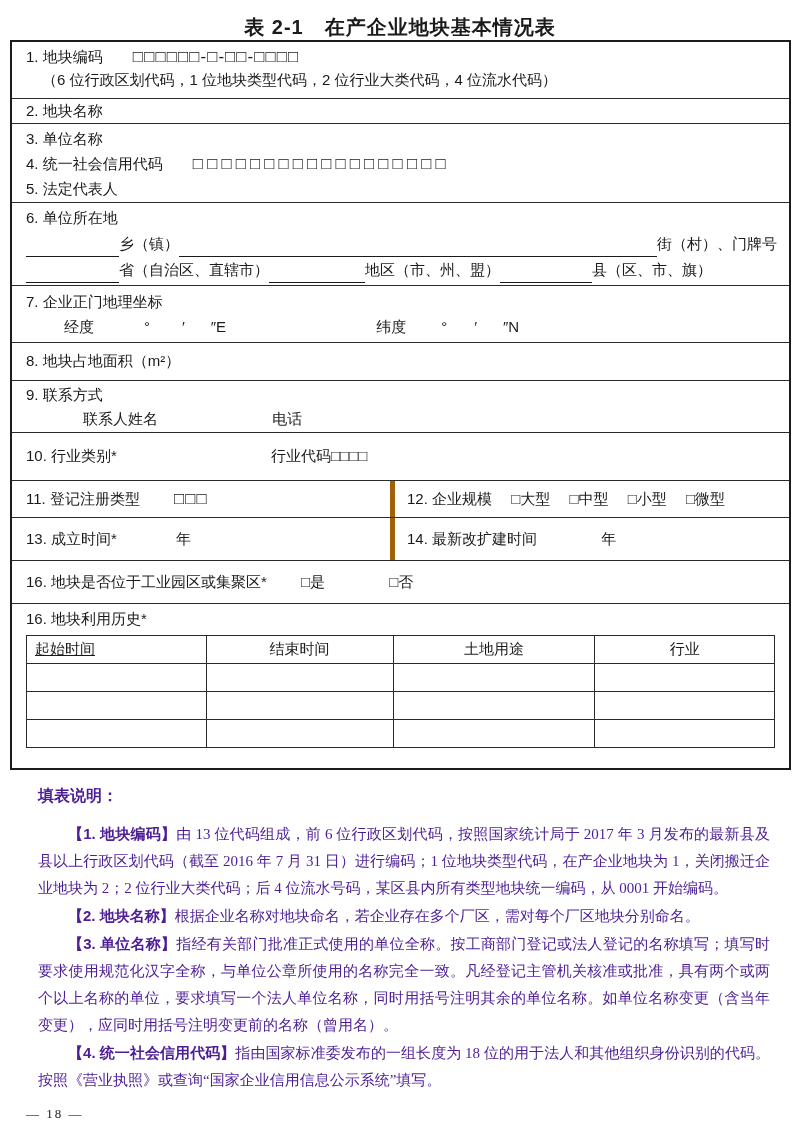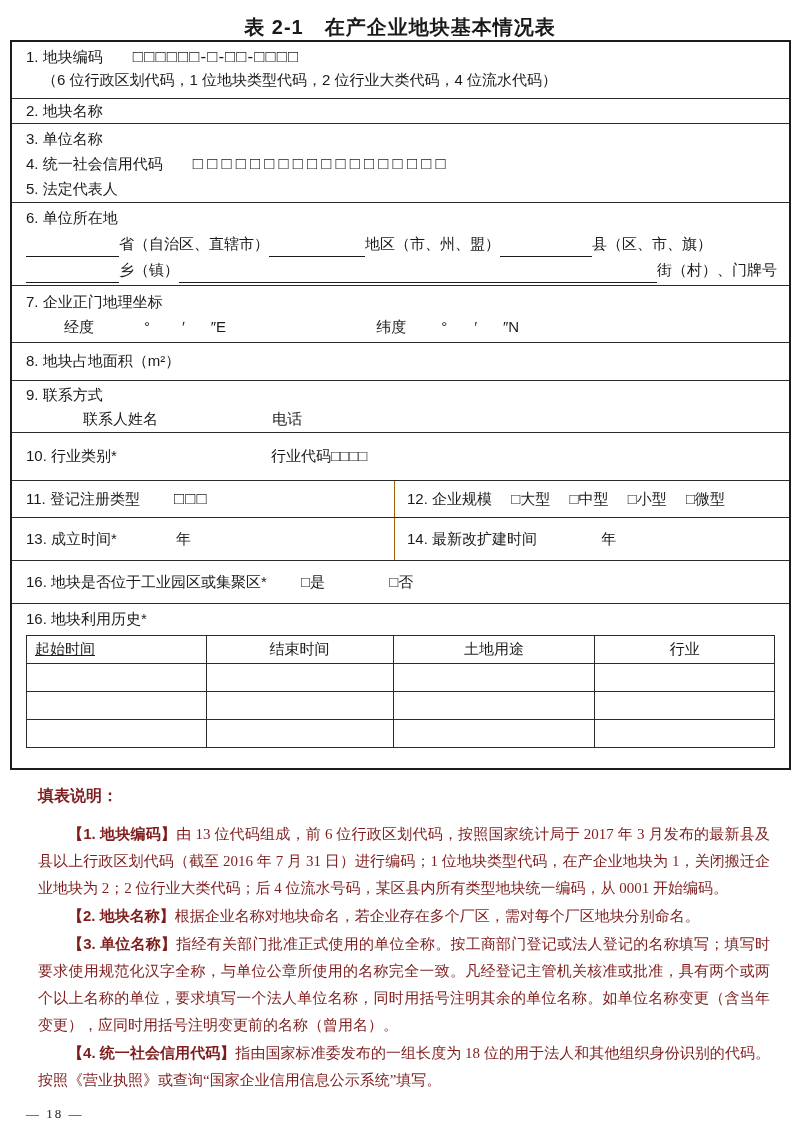--- a/index.html
+++ b/index.html
@@ -31,38 +31,38 @@
   .addr2 .grow { flex:1 1 auto; }
   .r7 { height:57px; padding-top:3px; }
   .r7 .tl { height:25px; line-height:25px; }
   .coords { padding-left:38px; font-weight:normal; }
   .r8 { height:38px; line-height:35px; }
   .r9 { height:52px; padding-top:2px; }
   .r9 .tl { height:24px; line-height:24px; }
   .contact-line { padding-left:57px; font-weight:normal; }
   .r10 { height:48px; line-height:45px; }
   .split { display:flex; padding-left:0; }
-  .cell-l { width:383px; border-right:1px solid #a16207; padding-left:14px; }
+  .cell-l { width:383px; border-right:5px solid #a16207; padding-left:14px; }
   .cell-r { flex:1; padding-left:12px; }
   .r1112 { height:37px; }
   .r1112 .cell-l, .r1112 .cell-r { line-height:35px; }
   .r1314 { height:43px; }
   .r1314 .cell-l, .r1314 .cell-r { line-height:41px; }
   .r15 { height:43px; line-height:41px; }
   .r16 { height:164px; padding-top:3px; padding-right:14px; }
   .r16 .tl { height:24px; line-height:24px; }
   .hist-table { width:100%; border-collapse:collapse; margin-top:4px; font-weight:normal; }
   .hist-table th, .hist-table td { border:1.5px solid #2b2b2b; height:28px; font-size:15px;
                                    font-weight:normal; text-align:center; }
   .hist-table th.first { text-align:left; padding-left:8px; }
   .hist-table td { min-width:40px; }
   .c1{width:24%;text-decoration:underline;} .c2{width:25%;} .c3{width:27%;} .c4{width:24%;}
 
   .notes { position:absolute; left:38px; top:786px; width:732px;
-           font-family:"Liberation Serif", serif; color:#7f1d1d; }
+           font-family:"Liberation Serif", serif; color:#4c1d95; }
   .notes-heading { font-size:16px; font-weight:bold; font-family:"Liberation Sans", sans-serif; }
   .notes-body { margin-top:13px; font-size:15px; line-height:27px; text-align:justify; }
   .notes-body p { text-indent:2em; margin:0; }
   .p-head { font-weight:bold; font-family:"Liberation Sans", sans-serif; }
 
   .page-number { position:absolute; left:26px; top:1106px; font-size:13px;
                  font-family:"Liberation Serif", serif; letter-spacing:2px; }
 
   .gap-50{margin-right:50px;} .gap-32{margin-right:32px;} .gap-26{margin-right:26px;}
   .gap-150{margin-right:150px;} .gap-35{margin-right:35px;} .gap-27{margin-right:27px;} .ml-26{margin-left:26px;} .ml-30{margin-left:30px;}
@@ -98,33 +98,33 @@
     </div>
     <div class="tl">
       <span class="lbl">5. 法定代表人</span>
     </div>
   </div>
 
   <div class="frow r6">
     <div class="tl">
       <span class="lbl">6. 单位所在地</span>
     </div>
+    <div class="tl addr2">
+      <span class="blank" style="width:93px"></span>
+      <span class="plain">乡（镇）</span>
+      <span class="blank grow"></span>
+      <span class="plain">街（村）、门牌号</span>
+    </div>
     <div class="tl addr1">
       <span class="blank" style="width:93px"></span>
       <span class="plain">省（自治区、直辖市）</span>
       <span class="blank" style="width:96px"></span>
       <span class="plain">地区（市、州、盟）</span>
       <span class="blank" style="width:92px"></span>
       <span class="plain">县（区、市、旗）</span>
-    </div>
-    <div class="tl addr2">
-      <span class="blank" style="width:93px"></span>
-      <span class="plain">乡（镇）</span>
-      <span class="blank grow"></span>
-      <span class="plain">街（村）、门牌号</span>
     </div>
   </div>
 
   <div class="frow r7">
     <div class="tl">
       <span class="lbl">7. 企业正门地理坐标</span>
     </div>
     <div class="tl coords">
       <span class="gap-50">经度</span><span class="gap-32">°</span><span class="gap-26">′</span><span class="gap-150">″E</span><span class="gap-35">纬度</span><span class="gap-27">°</span><span class="gap-26">′</span><span>″N</span>
     </div>

